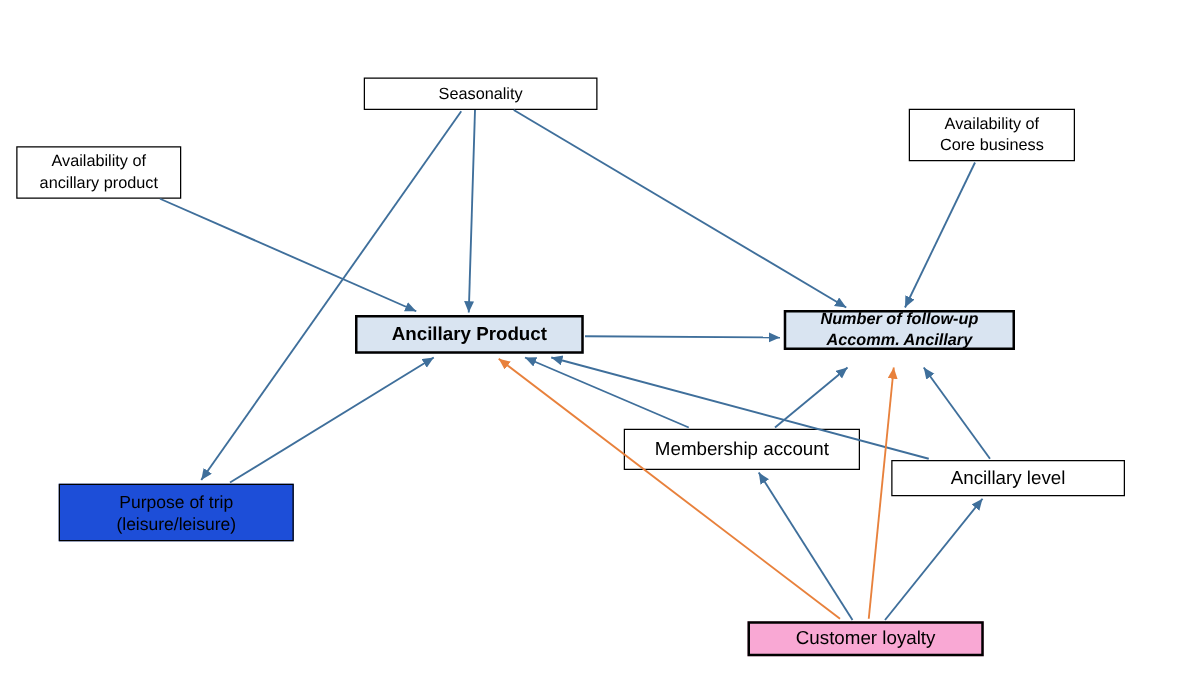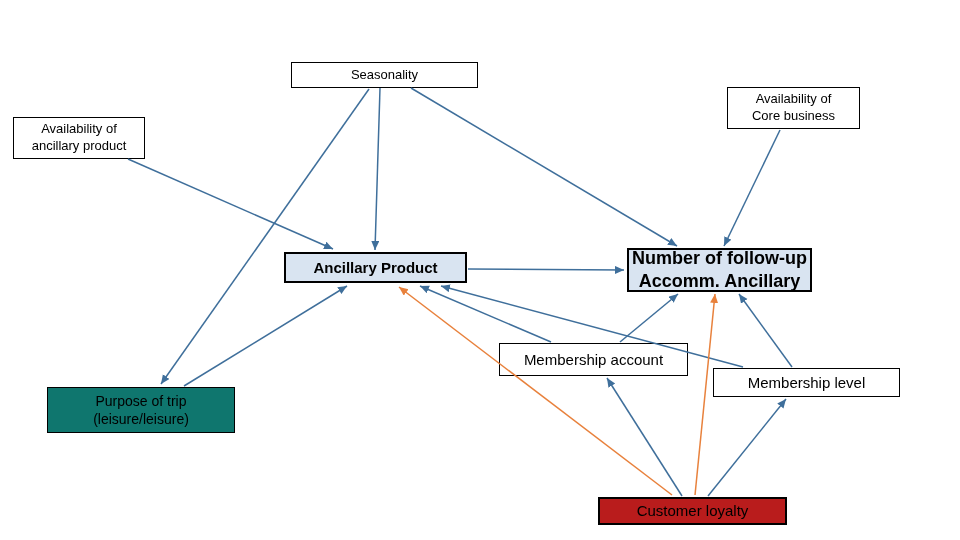--- a/index.html
+++ b/index.html
@@ -49,35 +49,35 @@
         <div>Availability of</div>
         <div>ancillary product</div>
       </div>
       <div class="node" style="left: 727px; top: 87px; width: 133px; height: 42px; font-size: 13px; background: rgb(255, 255, 255); border: 1.7px solid rgb(0, 0, 0);">
         <div>Availability of</div>
         <div>Core business</div>
       </div>
       <div class="node bold" style="left: 284px; top: 252px; width: 183px; height: 31px; font-size: 15px; background: rgb(217, 228, 241); border: 2.2px solid rgb(0, 0, 0);">
         <div>Ancillary Product</div>
       </div>
-      <div class="node bold" style="left: 627px; top: 248px; width: 185px; height: 44px; font-size: 18px; background: rgb(217, 228, 241); border: 2.2px solid rgb(0, 0, 0);">
+      <div class="node bold" style="left: 627px; top: 248px; width: 185px; height: 32px; font-size: 13px; background: rgb(217, 228, 241); border: 2.2px solid rgb(0, 0, 0); font-style: italic;">
         <div>Number of follow-up</div>
         <div>Accomm. Ancillary</div>
       </div>
       <div class="node" style="left: 499px; top: 343px; width: 189px; height: 33px; font-size: 15px; background: rgb(255, 255, 255); border: 1.7px solid rgb(0, 0, 0); text-align: center;">
         <div>Membership account</div>
       </div>
       <div class="node" style="left: 713px; top: 368px; width: 187px; height: 29px; font-size: 15px; background: rgb(255, 255, 255); border: 1.7px solid rgb(0, 0, 0);">
-        <div>Membership level</div>
+        <div>Ancillary level</div>
       </div>
-      <div class="node" style="left: 47px; top: 387px; width: 188px; height: 46px; font-size: 14px; background: #0f766e; border: 1.7px solid rgb(0, 0, 0);">
+      <div class="node" style="left: 47px; top: 387px; width: 188px; height: 46px; font-size: 14px; background: #1d4ed8; border: 1.7px solid rgb(0, 0, 0);">
         <div>Purpose of trip</div>
         <div>(leisure/leisure)</div>
       </div>
-      <div class="node" style="left: 598px; top: 497px; width: 189px; height: 28px; font-size: 15px; background: #b91c1c; border: 2.2px solid rgb(0, 0, 0);">
+      <div class="node" style="left: 598px; top: 497px; width: 189px; height: 28px; font-size: 15px; background: #f9a8d4; border: 2.2px solid rgb(0, 0, 0);">
         <div>Customer loyalty</div>
       </div>
     </div>
   <svg class="edges" viewBox="0 0 960 540" xmlns="http://www.w3.org/2000/svg">
       <defs>
         <marker id="arrow-blue" markerUnits="userSpaceOnUse" markerWidth="10" markerHeight="9" refX="9" refY="4" orient="auto">
           <path d="M0,0 L9,4 L0,8 Z" fill="#3f6f9b"></path>
         </marker>
         <marker id="arrow-orange" markerUnits="userSpaceOnUse" markerWidth="10" markerHeight="9" refX="9" refY="4" orient="auto">
           <path d="M0,0 L9,4 L0,8 Z" fill="#e8813c"></path>

